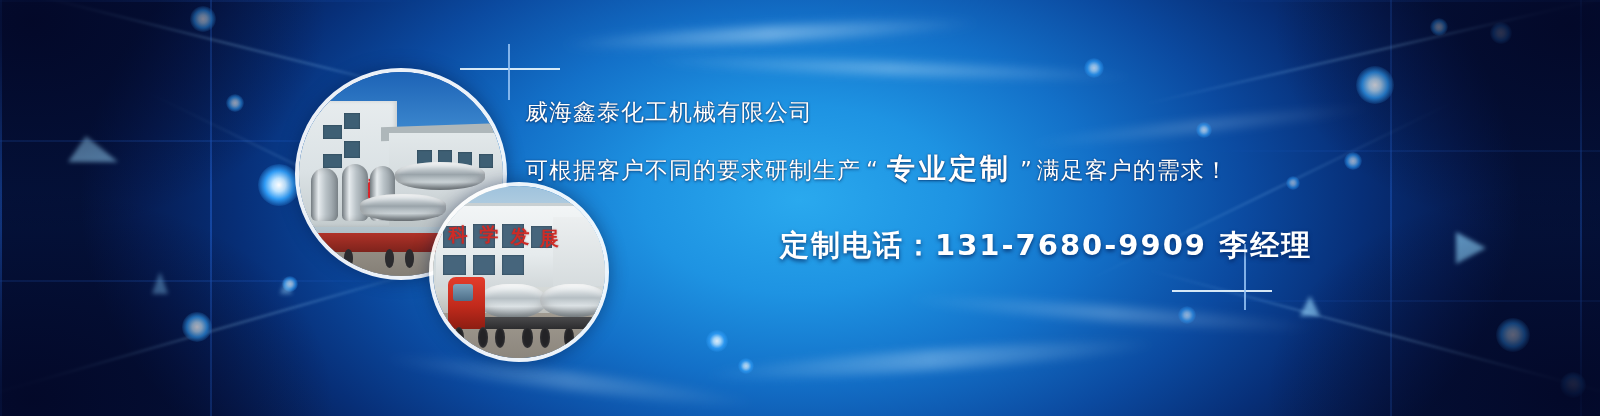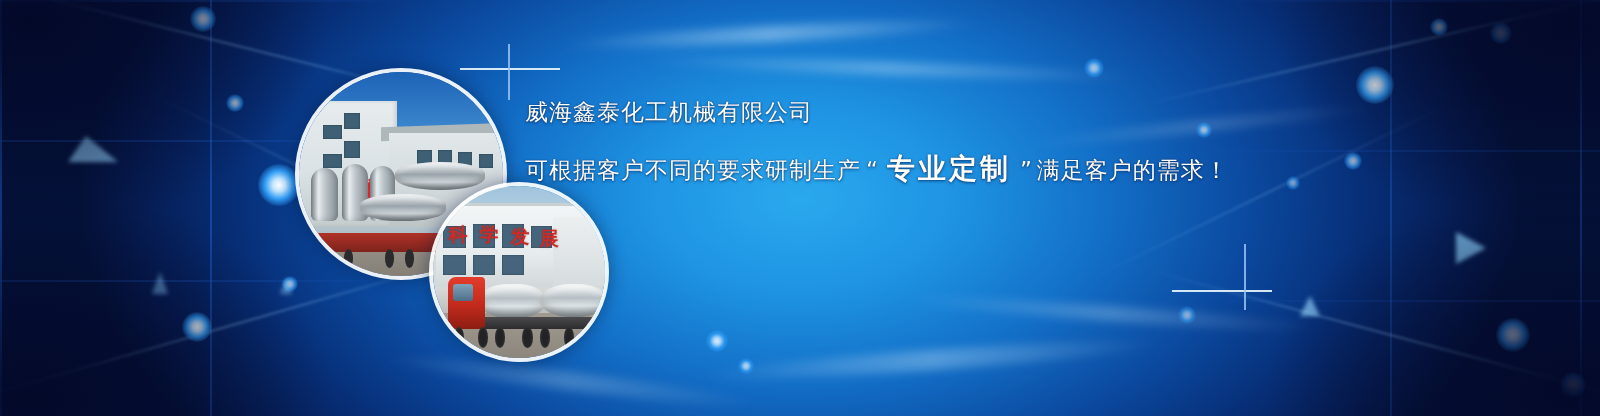--- a/index.html
+++ b/index.html
@@ -303,14 +303,15 @@
   <div class="txt" id="company-name">威海鑫泰化工机械有限公司</div>
 
   <div class="txt" id="tagline-row">
     <span class="seg">可根据客户不同的要求研制生产</span>
     <span class="quote">“</span>
     <span class="emph">专业定制</span>
     <span class="quote">”</span>
     <span class="seg">满足客户的需求！</span>
   </div>
 
+  <div class="txt" id="phone-line">定制电话：131-7680-9909 李经理</div>
 
 </div>
 
 </body></html>

